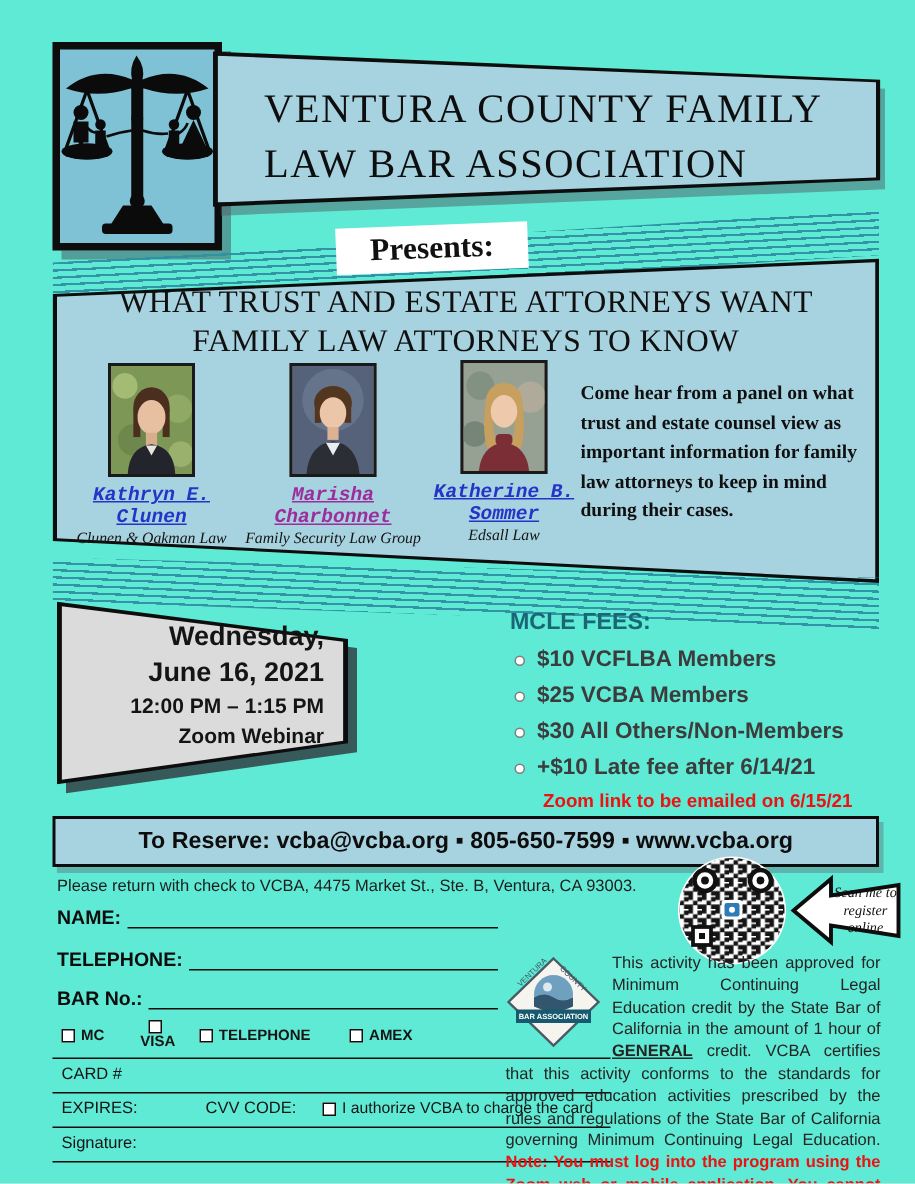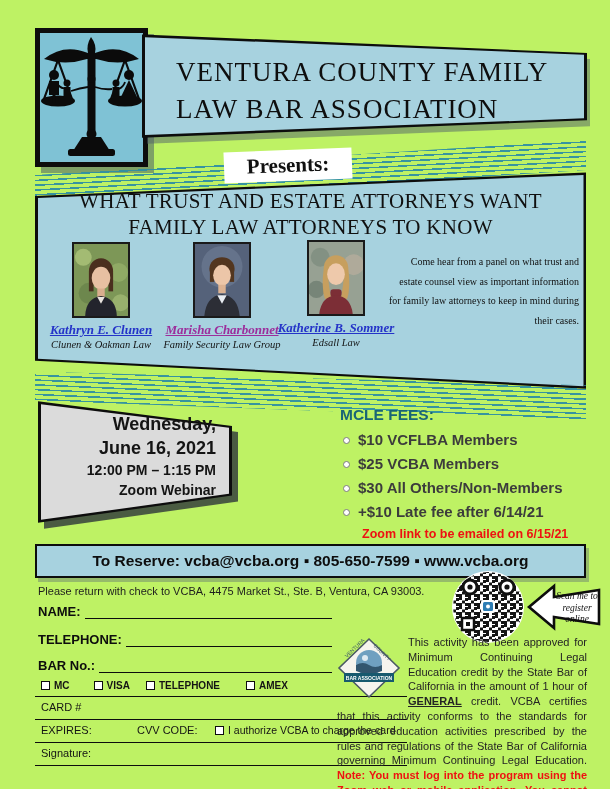--- a/index.html
+++ b/index.html
@@ -1,19 +1,19 @@
 <!DOCTYPE html>
 <html><head>
 <meta charset="utf-8">
 <style>
   * { margin:0; padding:0; box-sizing:border-box; }
   html,body { background:#e8e8e8; }
   .page {
     position:relative; width:610px; height:789px; margin:0 auto;
-    background:#bef264; overflow:hidden;
+    background:#5eead4; overflow:hidden;
     font-family:"Liberation Sans", sans-serif; color:#111;
   }
   .abs { position:absolute; }
 
   
   .logo-box {
     left:35px; top:28px; width:113px; height:139px;
     background:#7fc2d5; border:5px solid #0d0d0d;
     box-shadow:6px 6px 0 rgba(73,94,104,.55);
   }
@@ -63,30 +63,30 @@
     font-size:21px; line-height:26px; letter-spacing:.3px; color:#101010; }
 
   .speaker { position:absolute; width:124px; text-align:center; }
   .sp1 { left:4px;   top:82px; }
   .sp2 { left:125px; top:82px; }
   .sp3 { left:239px; top:80px; }
   .photo { width:58px; height:76px; margin:0 auto;
     border:2px solid #1a1a1a; background:#888; }
   .photo svg { width:100%; height:100%; display:block; }
   .speaker-name { display:inline-block; margin-top:4px;
-    font-family:Liberation Serif, serif; font-style:italic; font-weight:bold;
+    font-family:Liberation Mono, monospace; font-style:italic; font-weight:bold;
     font-size:13px; text-decoration:underline; }
   .link-blue   { color:#2433c8; }
   .link-purple { color:#9c2d9c; }
   .speaker-firm { margin-top:1px; font-family:"Liberation Serif", serif;
     font-style:italic; font-size:10.5px; color:#141414; }
 
   .event-desc { position:absolute; left:352px; top:92px; width:192px;
-    text-align:right; font-family:"Liberation Serif", serif;
-    font-weight:normal; font-size:10px; line-height:19.5px; color:#101010; }
+    text-align:left; font-family:"Liberation Serif", serif;
+    font-weight:bold; font-size:13px; line-height:19.5px; color:#101010; }
 
   
   .date-shadow { left:44px; top:406px; width:194px; height:124px;
     background:rgba(45,52,57,.8);
     clip-path:polygon(0 1%,100% 21%,100% 77%,0 99%); }
   .date-outer { left:38px; top:400px; width:194px; height:124px;
     background:#0d0d0d;
     clip-path:polygon(0 1%,100% 21%,100% 77%,0 99%); }
   .date-inner { position:absolute; inset:3px; background:#dbdbdb;
     clip-path:polygon(0 1%,100% 21%,100% 77%,0 99%); }
@@ -130,21 +130,21 @@
   .fill-line { flex:1; border-bottom:1.6px solid #0d0d0d; margin-left:4px;
     height:14px; }
   .row-name { top:602px; } .row-tel { top:630px; } .row-bar { top:656px; }
 
   .form-table { left:35px; top:677px; width:372px; font-size:11px; color:#141414; }
   .frow { display:flex; align-items:center;
     border-bottom:1.6px solid #0d0d0d; padding:3px 4px 5px 6px; }
   .cb { flex:none; width:9px; height:9px; border:1.6px solid #0d0d0d;
     background:#fff; margin-right:4px; }
   .card-opt { display:flex; align-items:center; font-weight:bold; font-size:10px; }
-  .g1 { margin-right:24px; } .g2 { margin-right:16px; } .g3 { margin-right:26px; }
+  .g1 { margin-right:24px; } .g2 { margin-right:16px;flex-direction:column; } .g3 { margin-right:26px; }
   .lab-exp { width:96px; } .lab-cvv { width:78px; }
   .authorize { display:flex; align-items:center; font-weight:normal; font-size:10.5px;justify-content:center; }
   .row-pad { padding-top:4px; padding-bottom:6px; }
 
   
   .notice { left:337px; top:635px; width:250px; font-size:11px;
     line-height:14.8px; text-align:justify; color:#242424; }
   .seal { float:left; width:64px; height:62px; margin:2px 7px 2px 0; }
   .seal svg { width:100%; height:100%; display:block; }
   .general { font-weight:bold; text-decoration:underline; }

